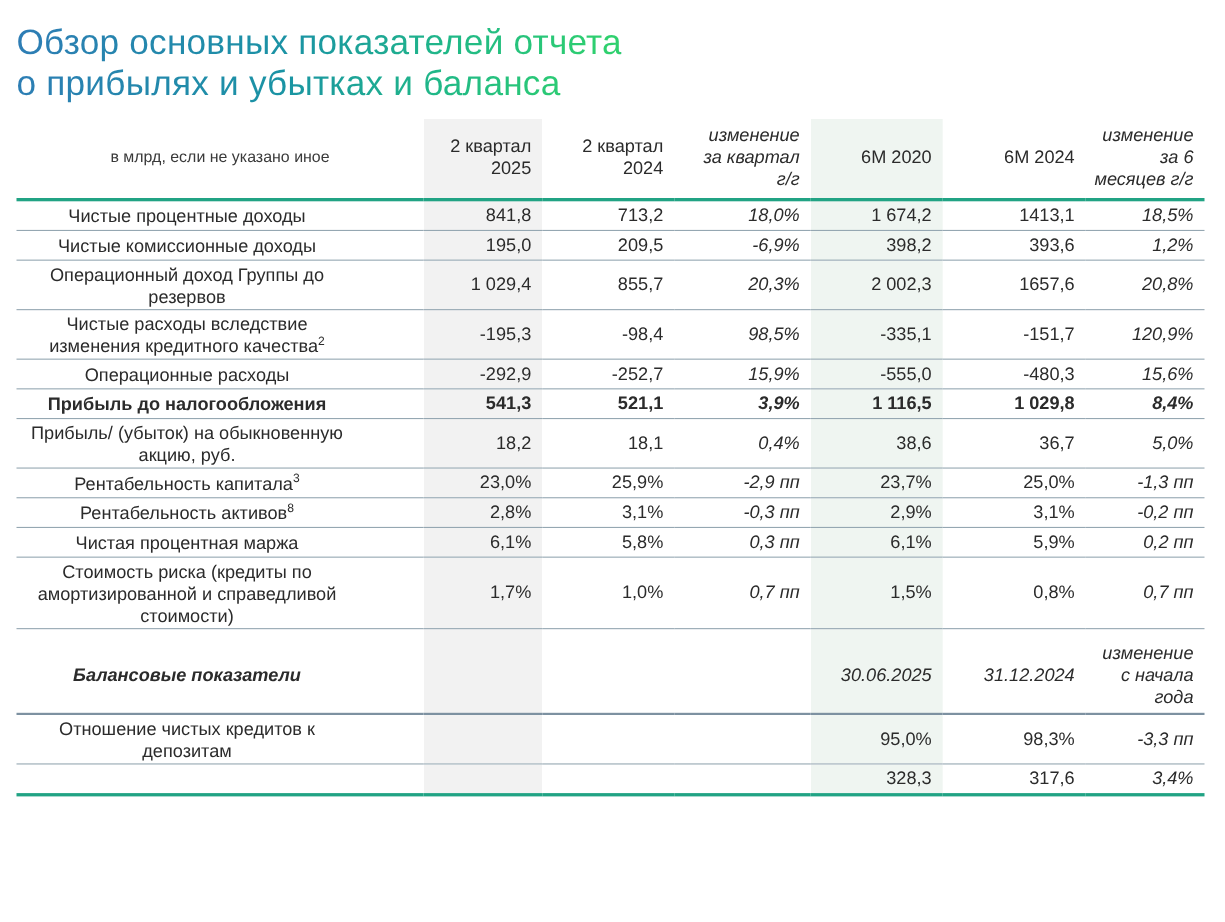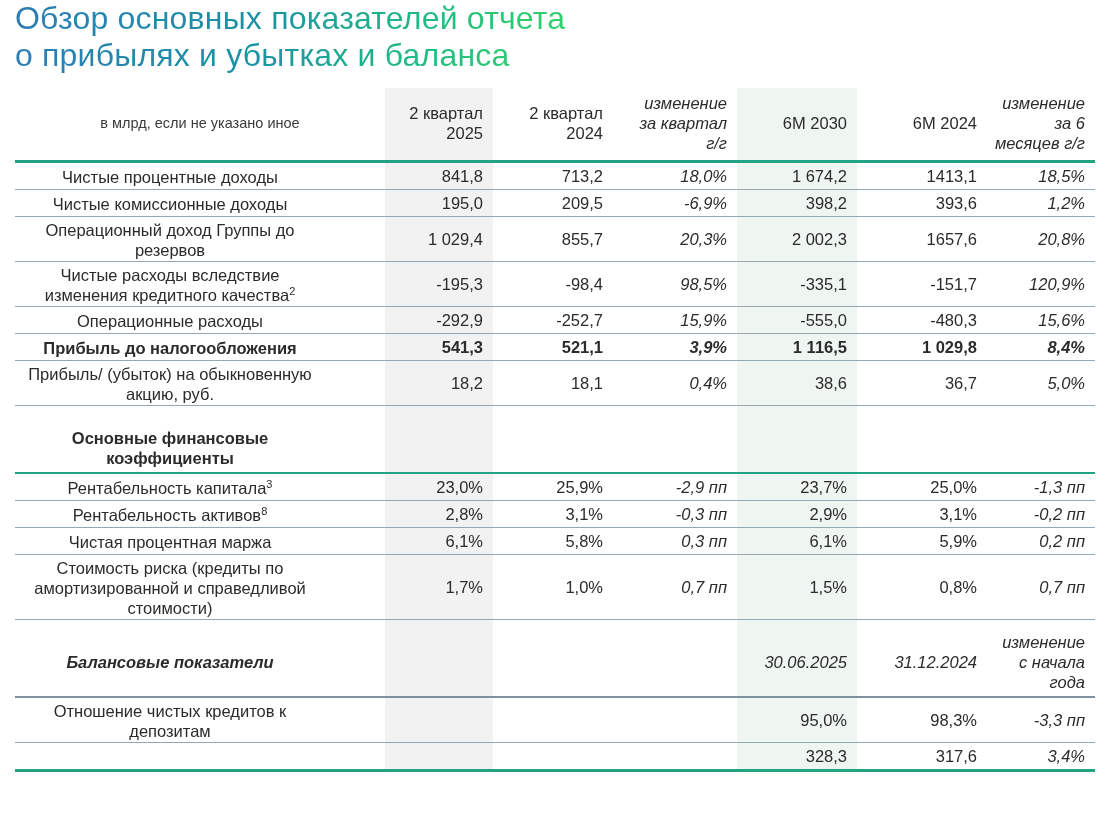--- a/index.html
+++ b/index.html
@@ -2,21 +2,21 @@
 <html lang="ru"><head>
 <meta charset="utf-8">
 <style>
   * { margin:0; padding:0; box-sizing:border-box; }
   body { background:#ffffff; }
   .page {
     position:relative; width:1114px; height:838px; background:#ffffff;
     font-family:"Liberation Sans", sans-serif; color:#2b2b2b; overflow:hidden;
   }
   .title {
-    display:inline-block; margin:0 0 0 15px;
+    display:inline-block; margin:20px 0 0 15px;
     font-size:32px; line-height:37px; font-weight:400; letter-spacing:0.2px;
     background:linear-gradient(105deg, #2e7cb5 0%, #1a93a4 45%, #20b887 70%, #2fd06e 95%);
     -webkit-background-clip:text; background-clip:text;
     -webkit-text-fill-color:transparent; color:transparent;
     white-space:pre-line;
   }
   table.report {
     margin:14px 0 0 15px; width:1080px; border-collapse:collapse; table-layout:fixed;
   }
   col.tint-q { background-color:#f2f2f2; }
@@ -66,21 +66,21 @@
     <thead>
       <tr>
         <th class="unit">в млрд, если не указано иное</th>
         <th>2 квартал
 2025</th>
         <th>2 квартал
 2024</th>
         <th class="chg">изменение
 за квартал
 г/г</th>
-        <th>6М 2030</th>
+        <th>6М 2020</th>
         <th>6М 2024</th>
         <th class="chg">изменение
 за 6
 месяцев г/г</th>
       </tr>
     </thead>
 
     <tbody>
       <tr>
         <td class="label"><span>Чистые процентные доходы</span><sup></sup></td>
@@ -139,30 +139,20 @@
       <tr>
         <td class="label"><span>Прибыль/ (убыток) на обыкновенную акцию, руб.</span><sup></sup></td>
         <td class="num">18,2</td>
         <td class="num">18,1</td>
         <td class="num chg">0,4%</td>
         <td class="num">38,6</td>
         <td class="num">36,7</td>
         <td class="num chg">5,0%</td>
       </tr>
 
-      <tr class="section-ratios">
-        <td class="label">Основные финансовые
-коэффициенты</td>
-        <td></td>
-        <td></td>
-        <td></td>
-        <td></td>
-        <td></td>
-        <td></td>
-      </tr>
 
       <tr>
         <td class="label"><span>Рентабельность капитала</span><sup>3</sup></td>
         <td class="num">23,0%</td>
         <td class="num">25,9%</td>
         <td class="num chg">-2,9 пп</td>
         <td class="num">23,7%</td>
         <td class="num">25,0%</td>
         <td class="num chg">-1,3 пп</td>
       </tr>

